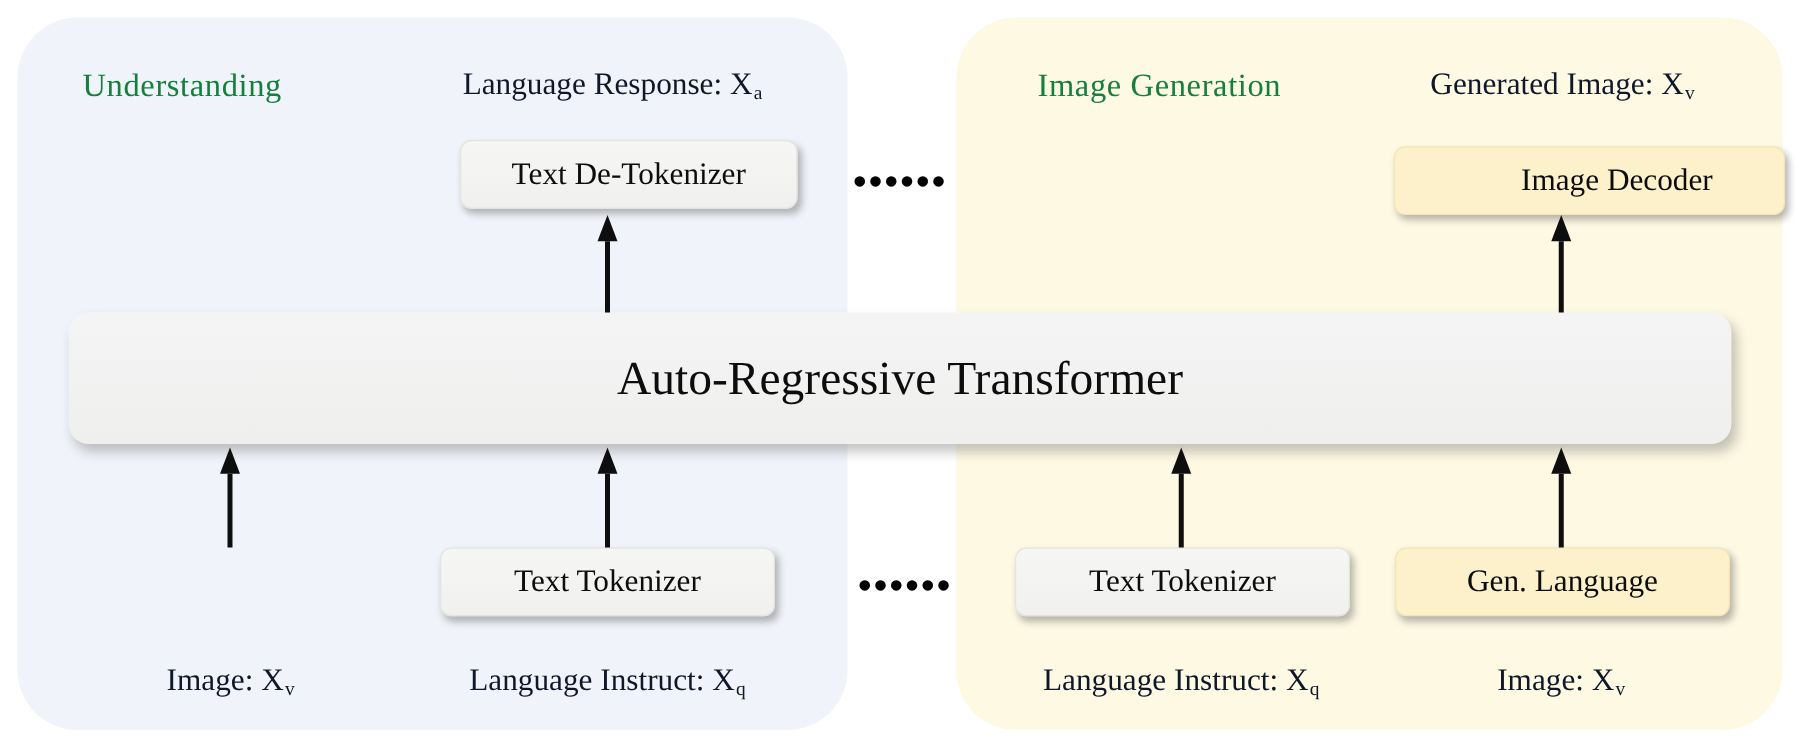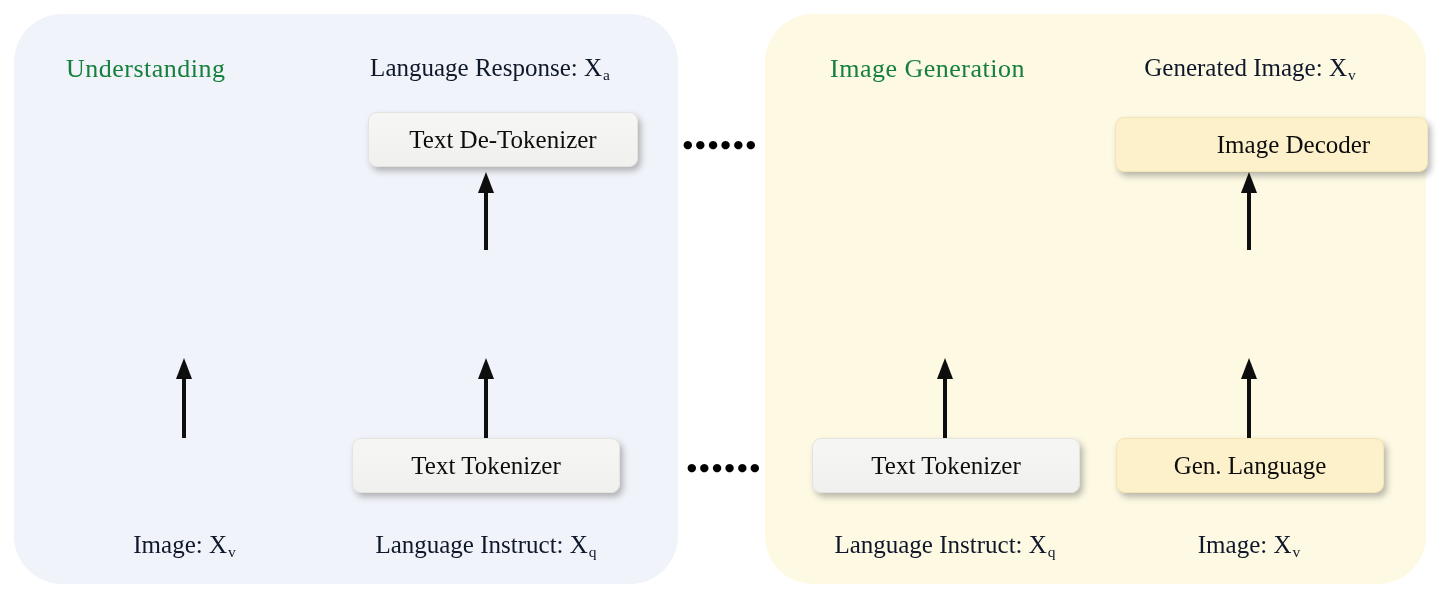--- a/index.html
+++ b/index.html
@@ -90,20 +90,21 @@
 
   <div class="section-title t-und">Understanding</div>
   <div class="section-title t-gen">Image Generation</div>
 
   <div class="caption c-out-l"><span>Language Response: X</span><span class="sub">a</span></div>
   <div class="caption c-out-r"><span>Generated Image: X</span><span class="sub">v</span></div>
 
   <div class="box neutral b-detok">Text De-Tokenizer</div>
   <div class="box yellow b-decoder">Image Decoder</div>
 
+  <div class="transformer">Auto-Regressive Transformer</div>
 
   <div class="box neutral b-tokl">Text Tokenizer</div>
   <div class="box neutral b-tokr">Text Tokenizer</div>
   <div class="box yellow b-gen">Gen. Language</div>
 
   <div class="caption c-img-l"><span>Image: X</span><span class="sub">v</span></div>
   <div class="caption c-ins-l"><span>Language Instruct: X</span><span class="sub">q</span></div>
   <div class="caption c-ins-r"><span>Language Instruct: X</span><span class="sub">q</span></div>
   <div class="caption c-img-r"><span>Image: X</span><span class="sub">v</span></div>
 

